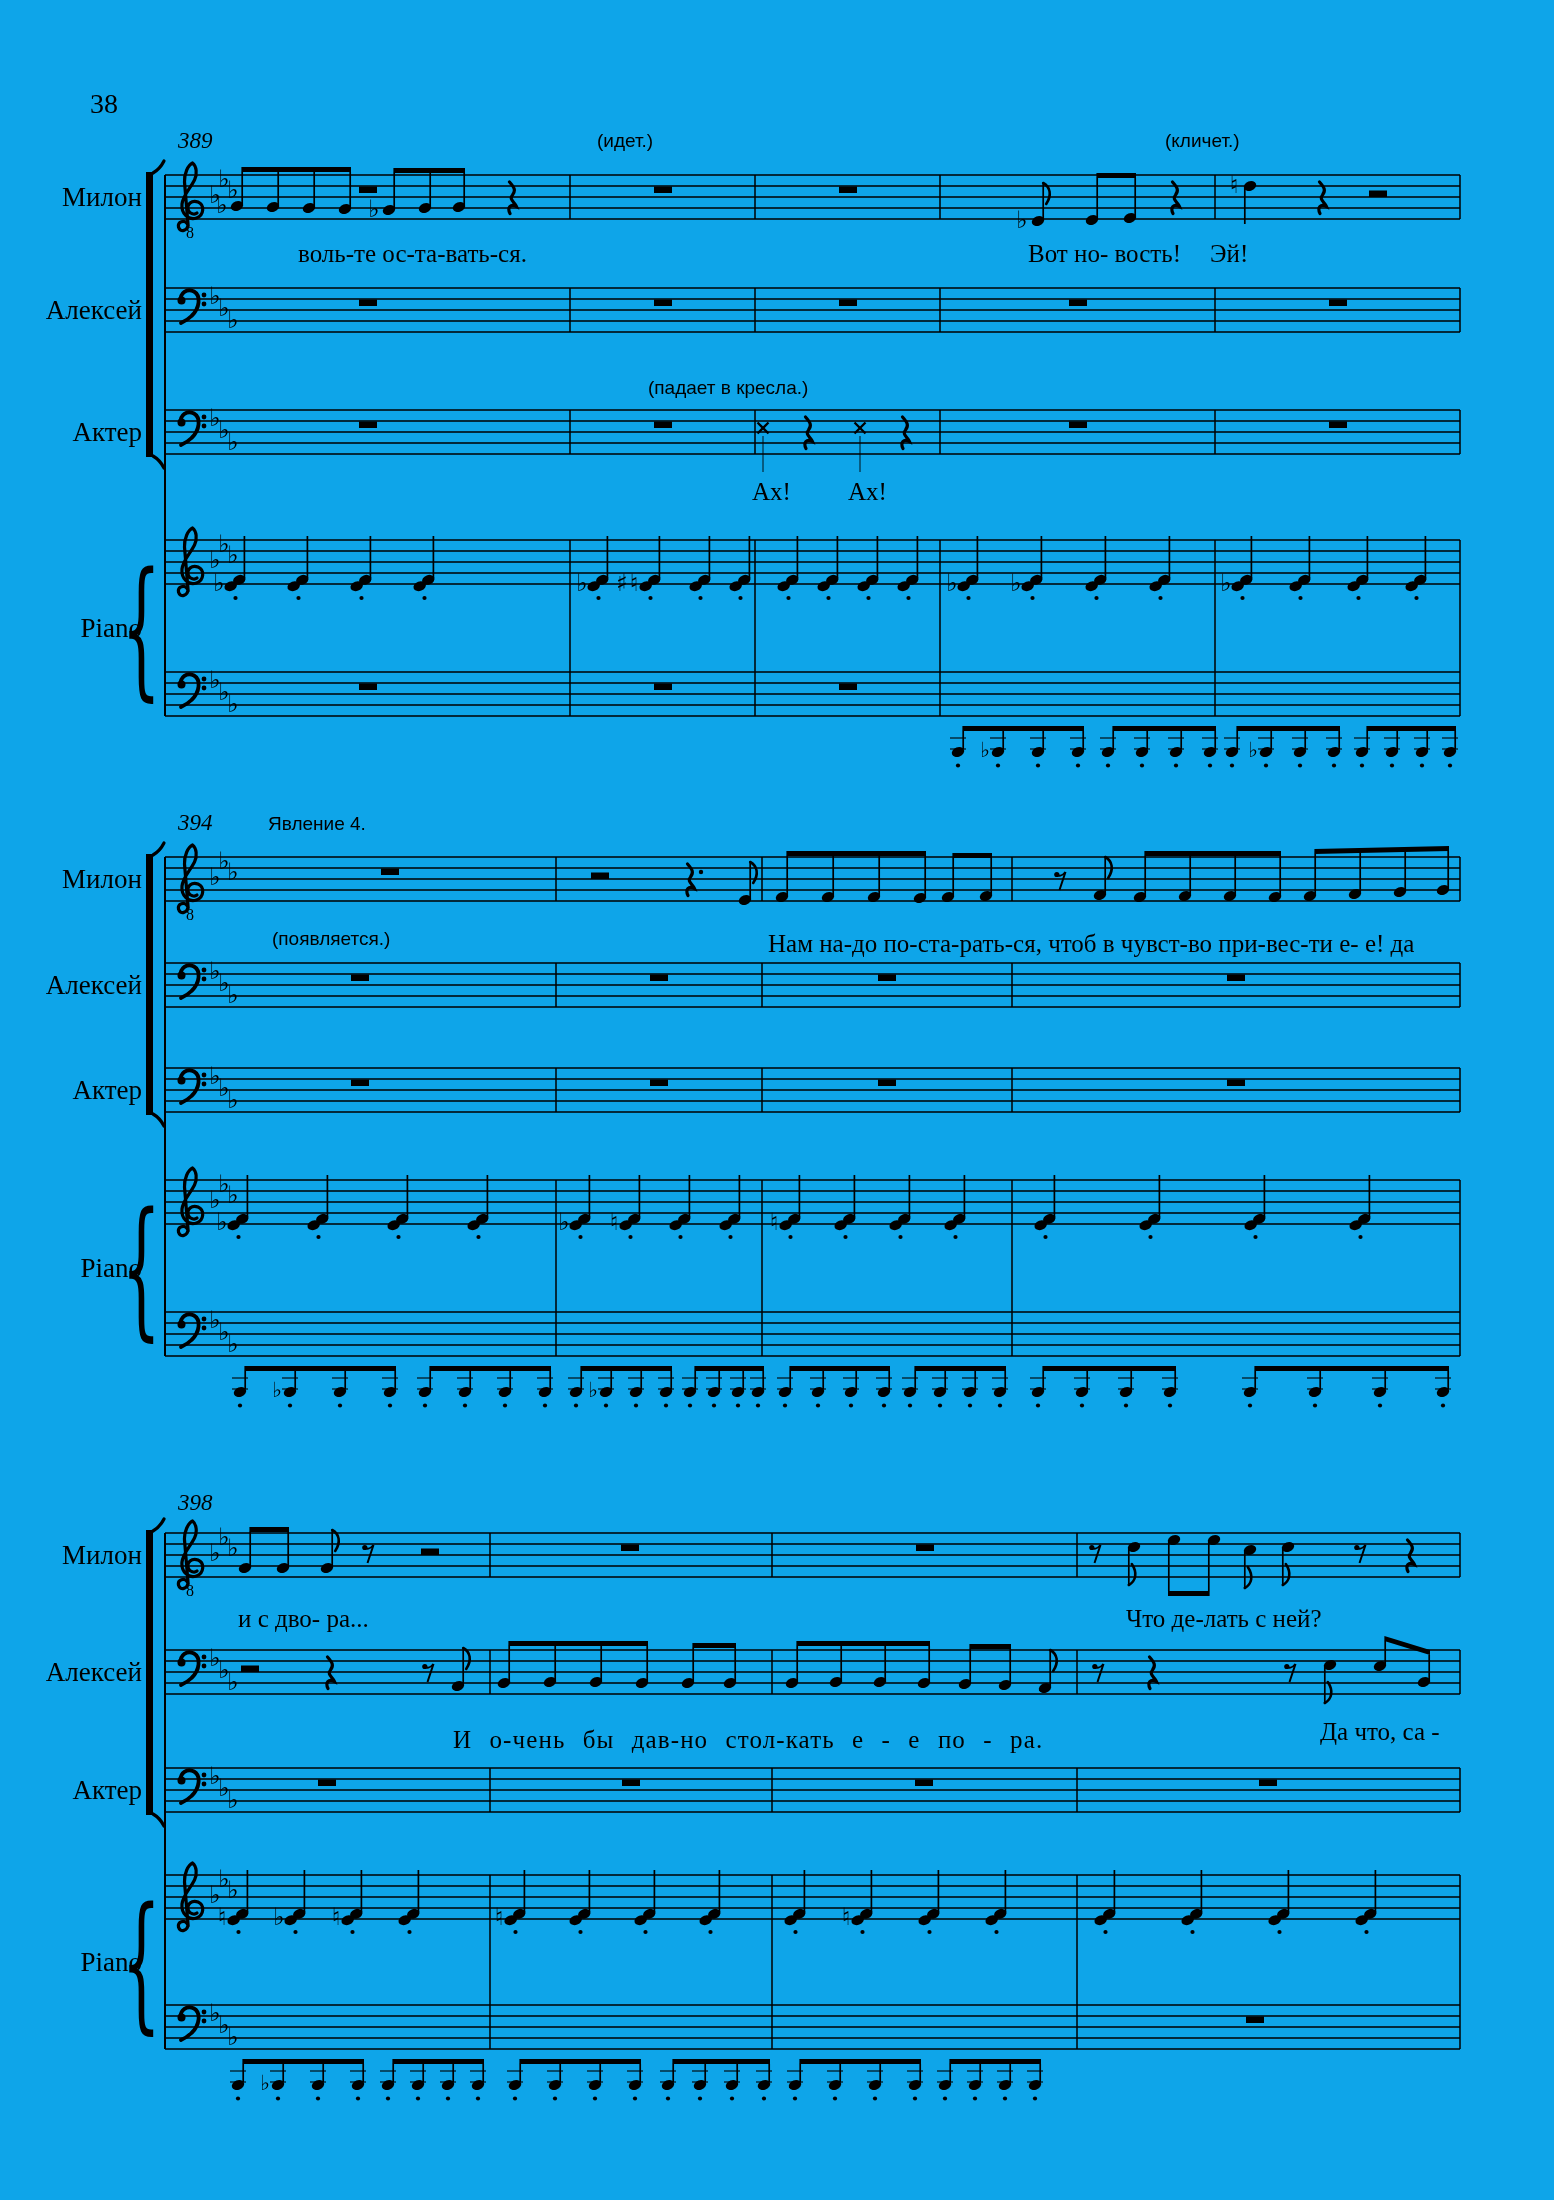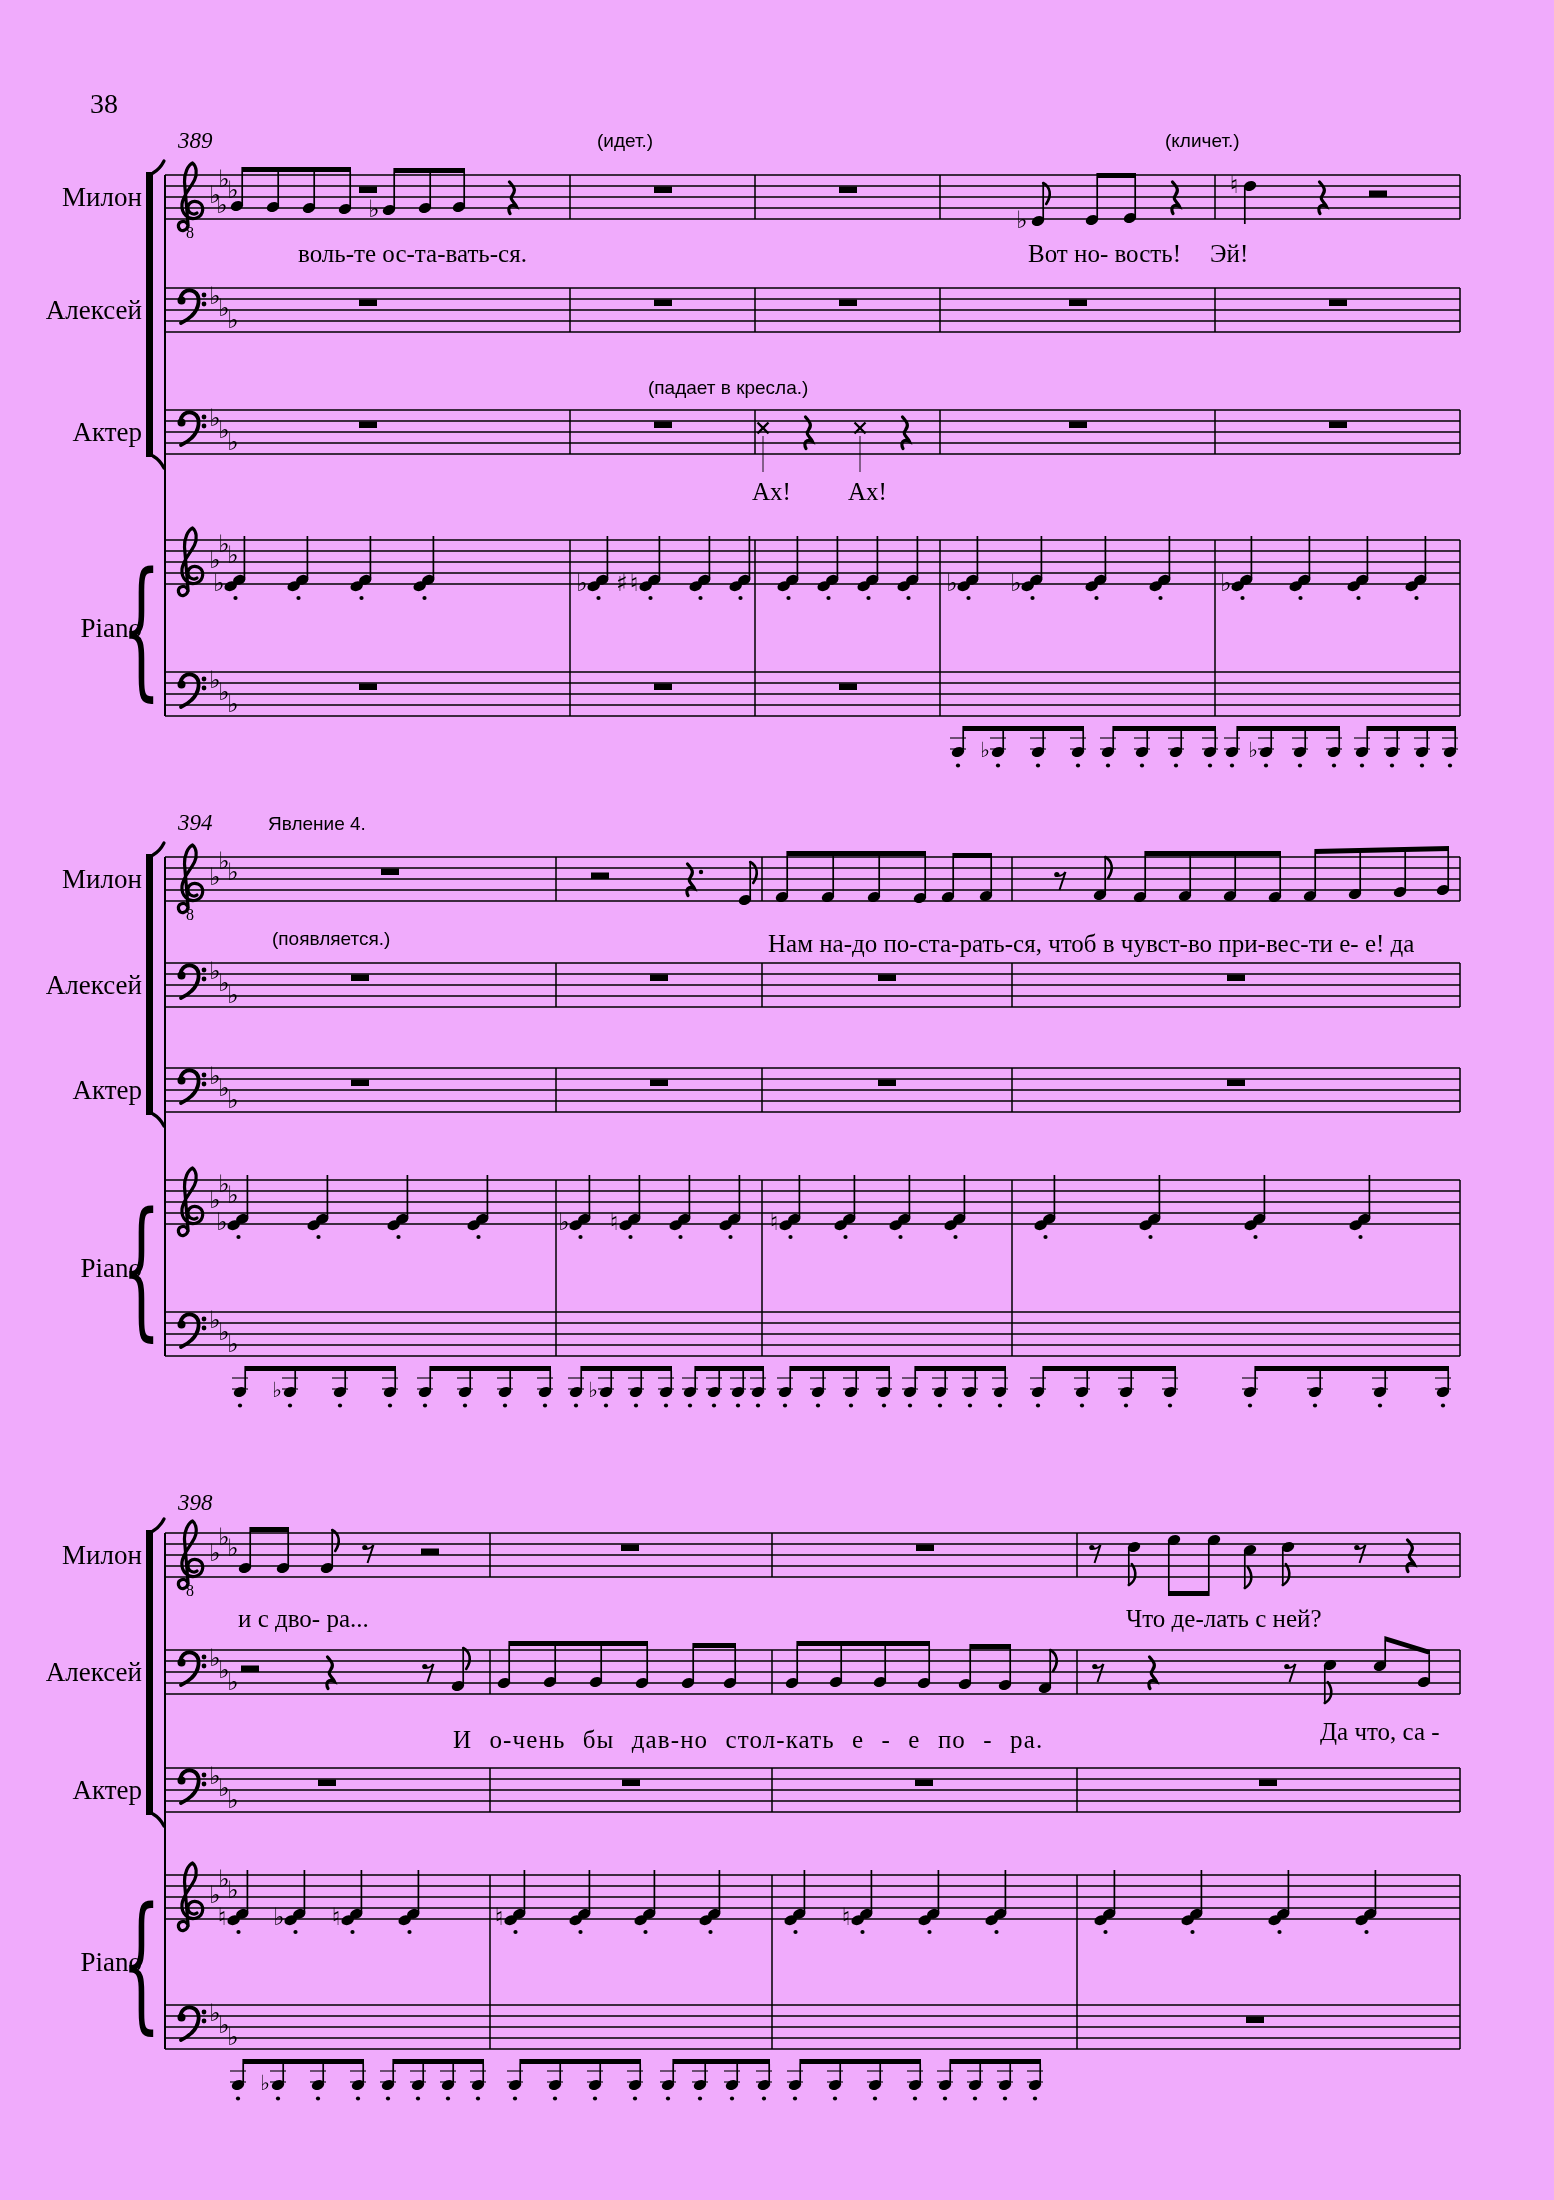--- a/index.html
+++ b/index.html
@@ -1,16 +1,16 @@
 <!DOCTYPE html>
 <html><head>
 <meta charset="utf-8">
 <style>
   html,body{margin:0;padding:0;background:#e8e8e8;}
-  .page{position:relative;width:1554px;height:2200px;background:#f0abfc;margin:0 auto;overflow:hidden;}
+  .page{position:relative;width:1554px;height:2200px;background:#0ea5e9;margin:0 auto;overflow:hidden;}
   .pagenum{position:absolute;left:90px;top:88px;font-family:"Liberation Serif",serif;font-size:28px;color:#000;}
   svg{position:absolute;left:0;top:0;}
   svg text{fill:#000;}
   .mnum{font-family:"Liberation Serif",serif;font-style:italic;font-size:23px;}
   .label{font-family:"Liberation Serif",serif;font-size:27px;}
   .lyr{font-family:"Liberation Serif",serif;font-size:25px;}
   .dir{font-family:"Liberation Sans",sans-serif;font-size:19px;}
   .acc{font-family:"DejaVu Sans",sans-serif;font-size:24px;}
   .acc2{font-family:"DejaVu Sans",sans-serif;font-size:21px;}
   .oct{font-family:"Liberation Serif",serif;font-size:16px;}

